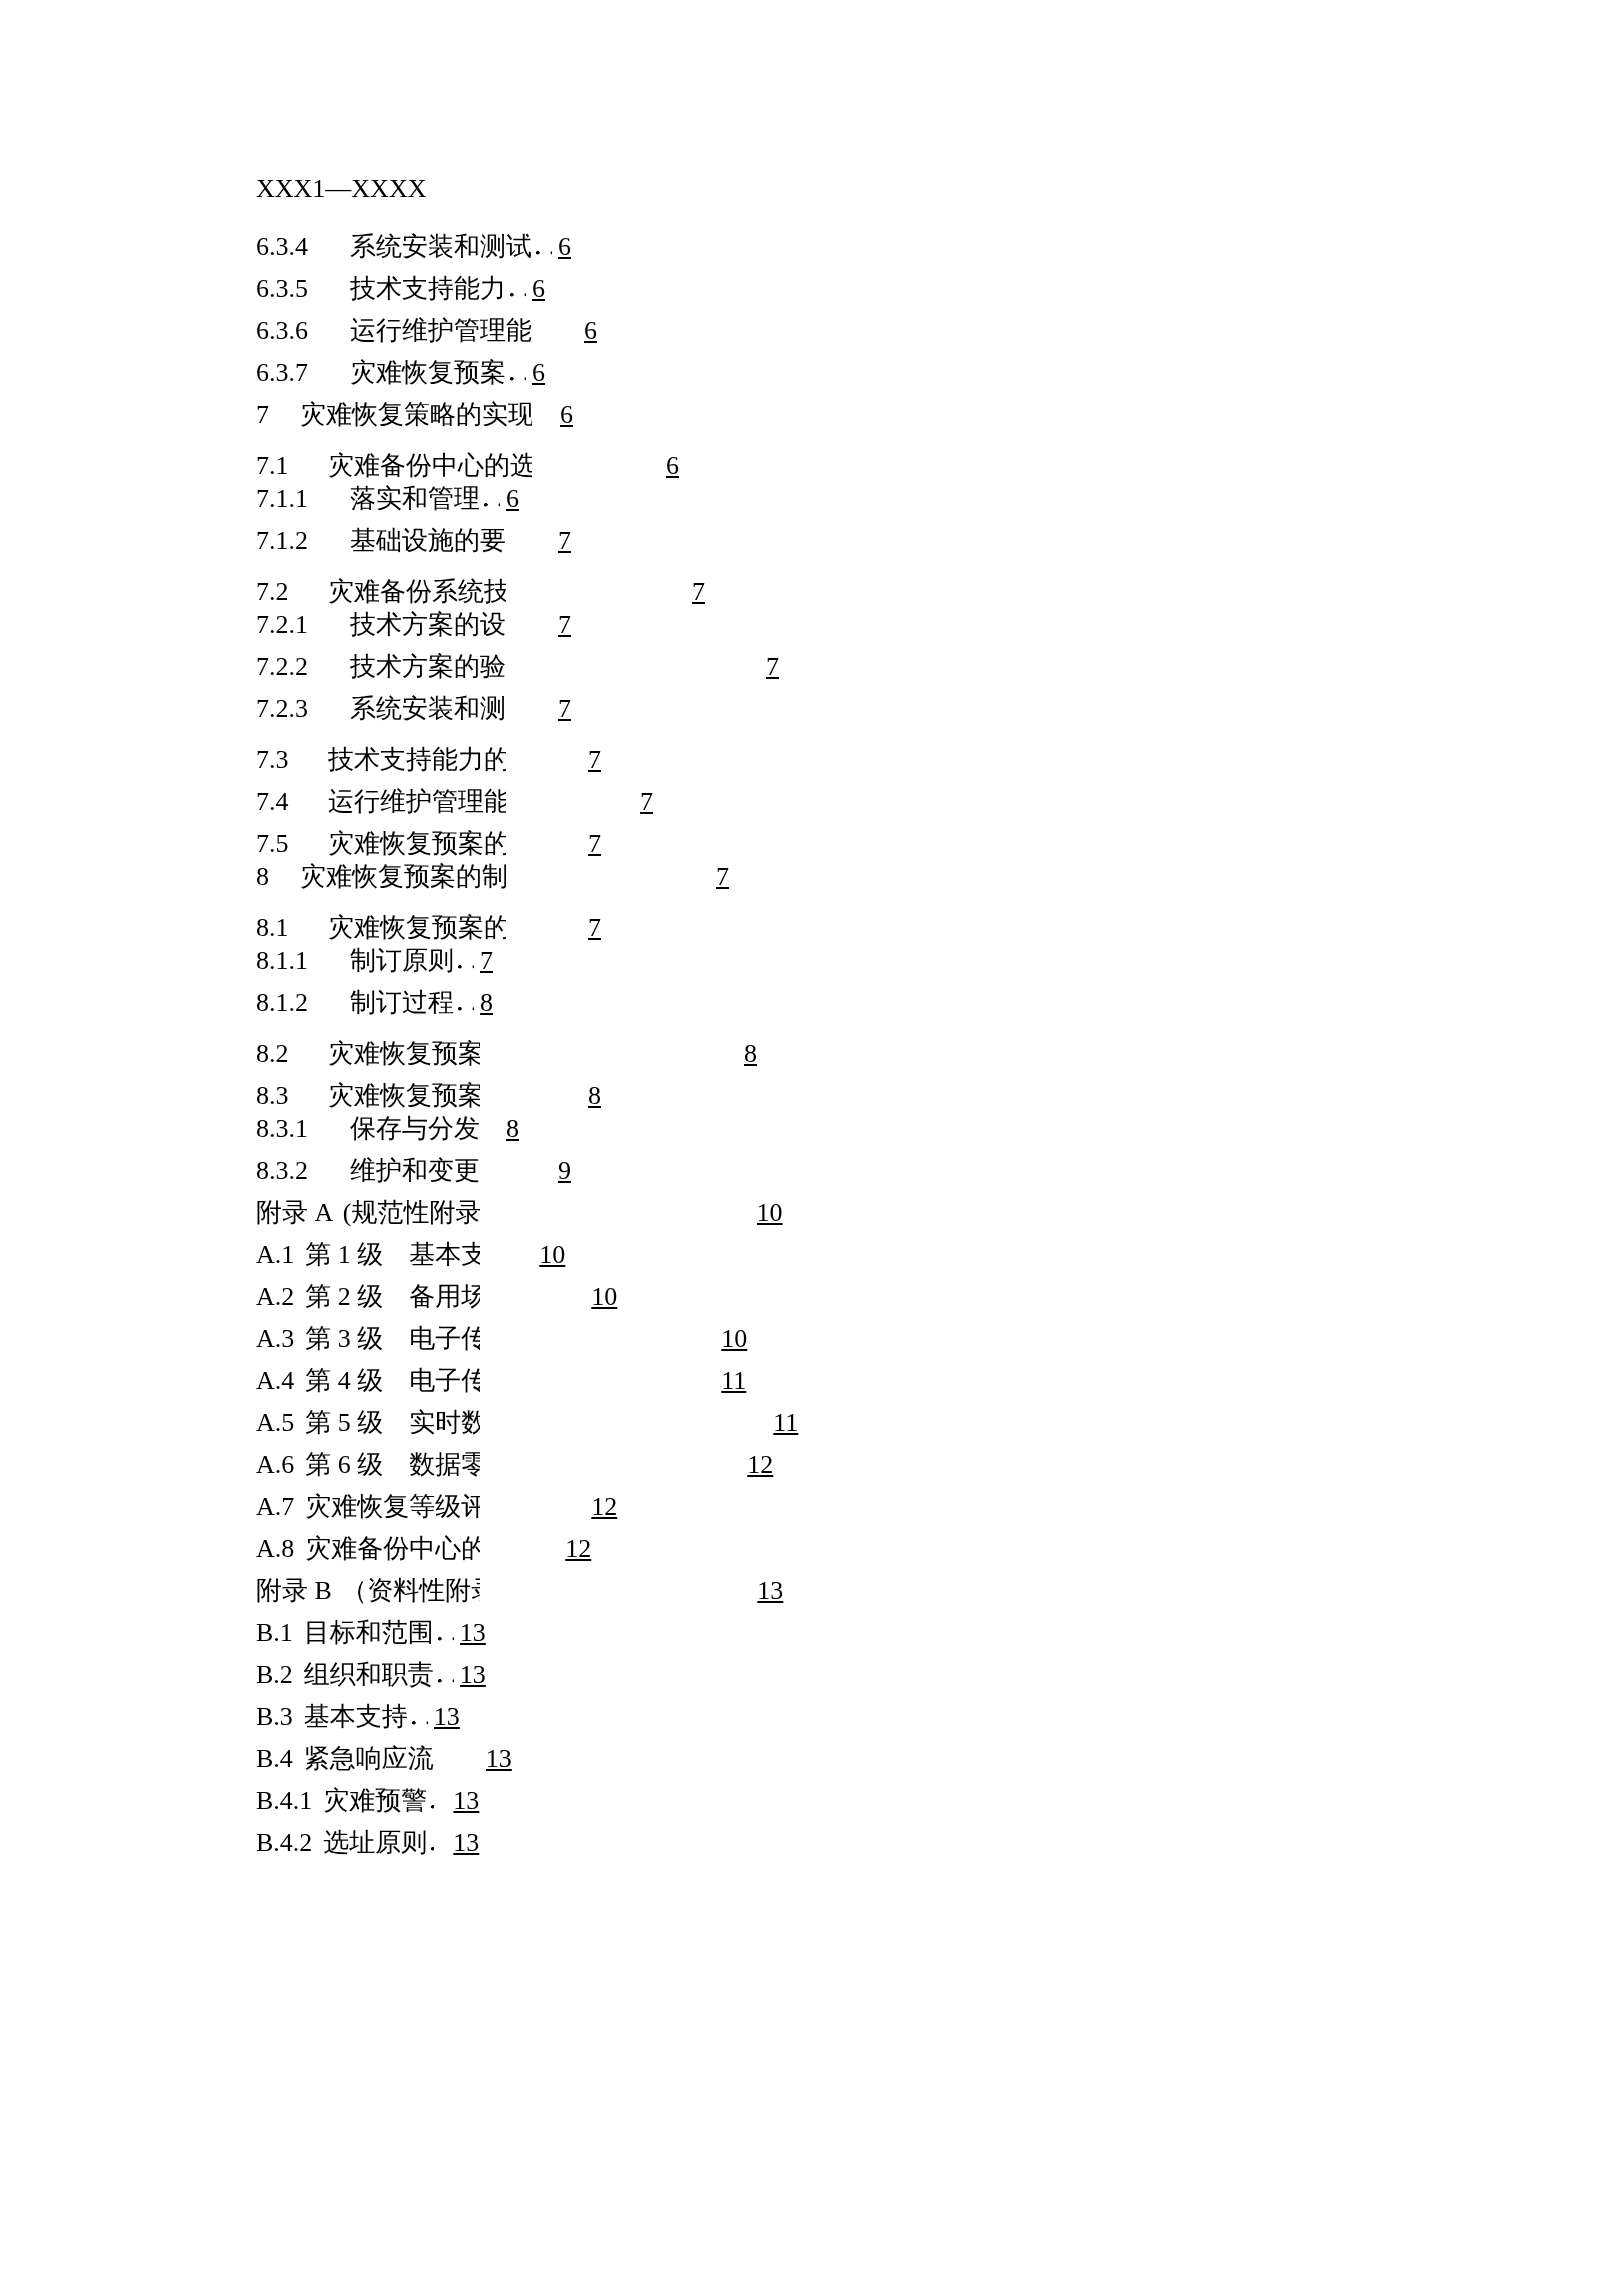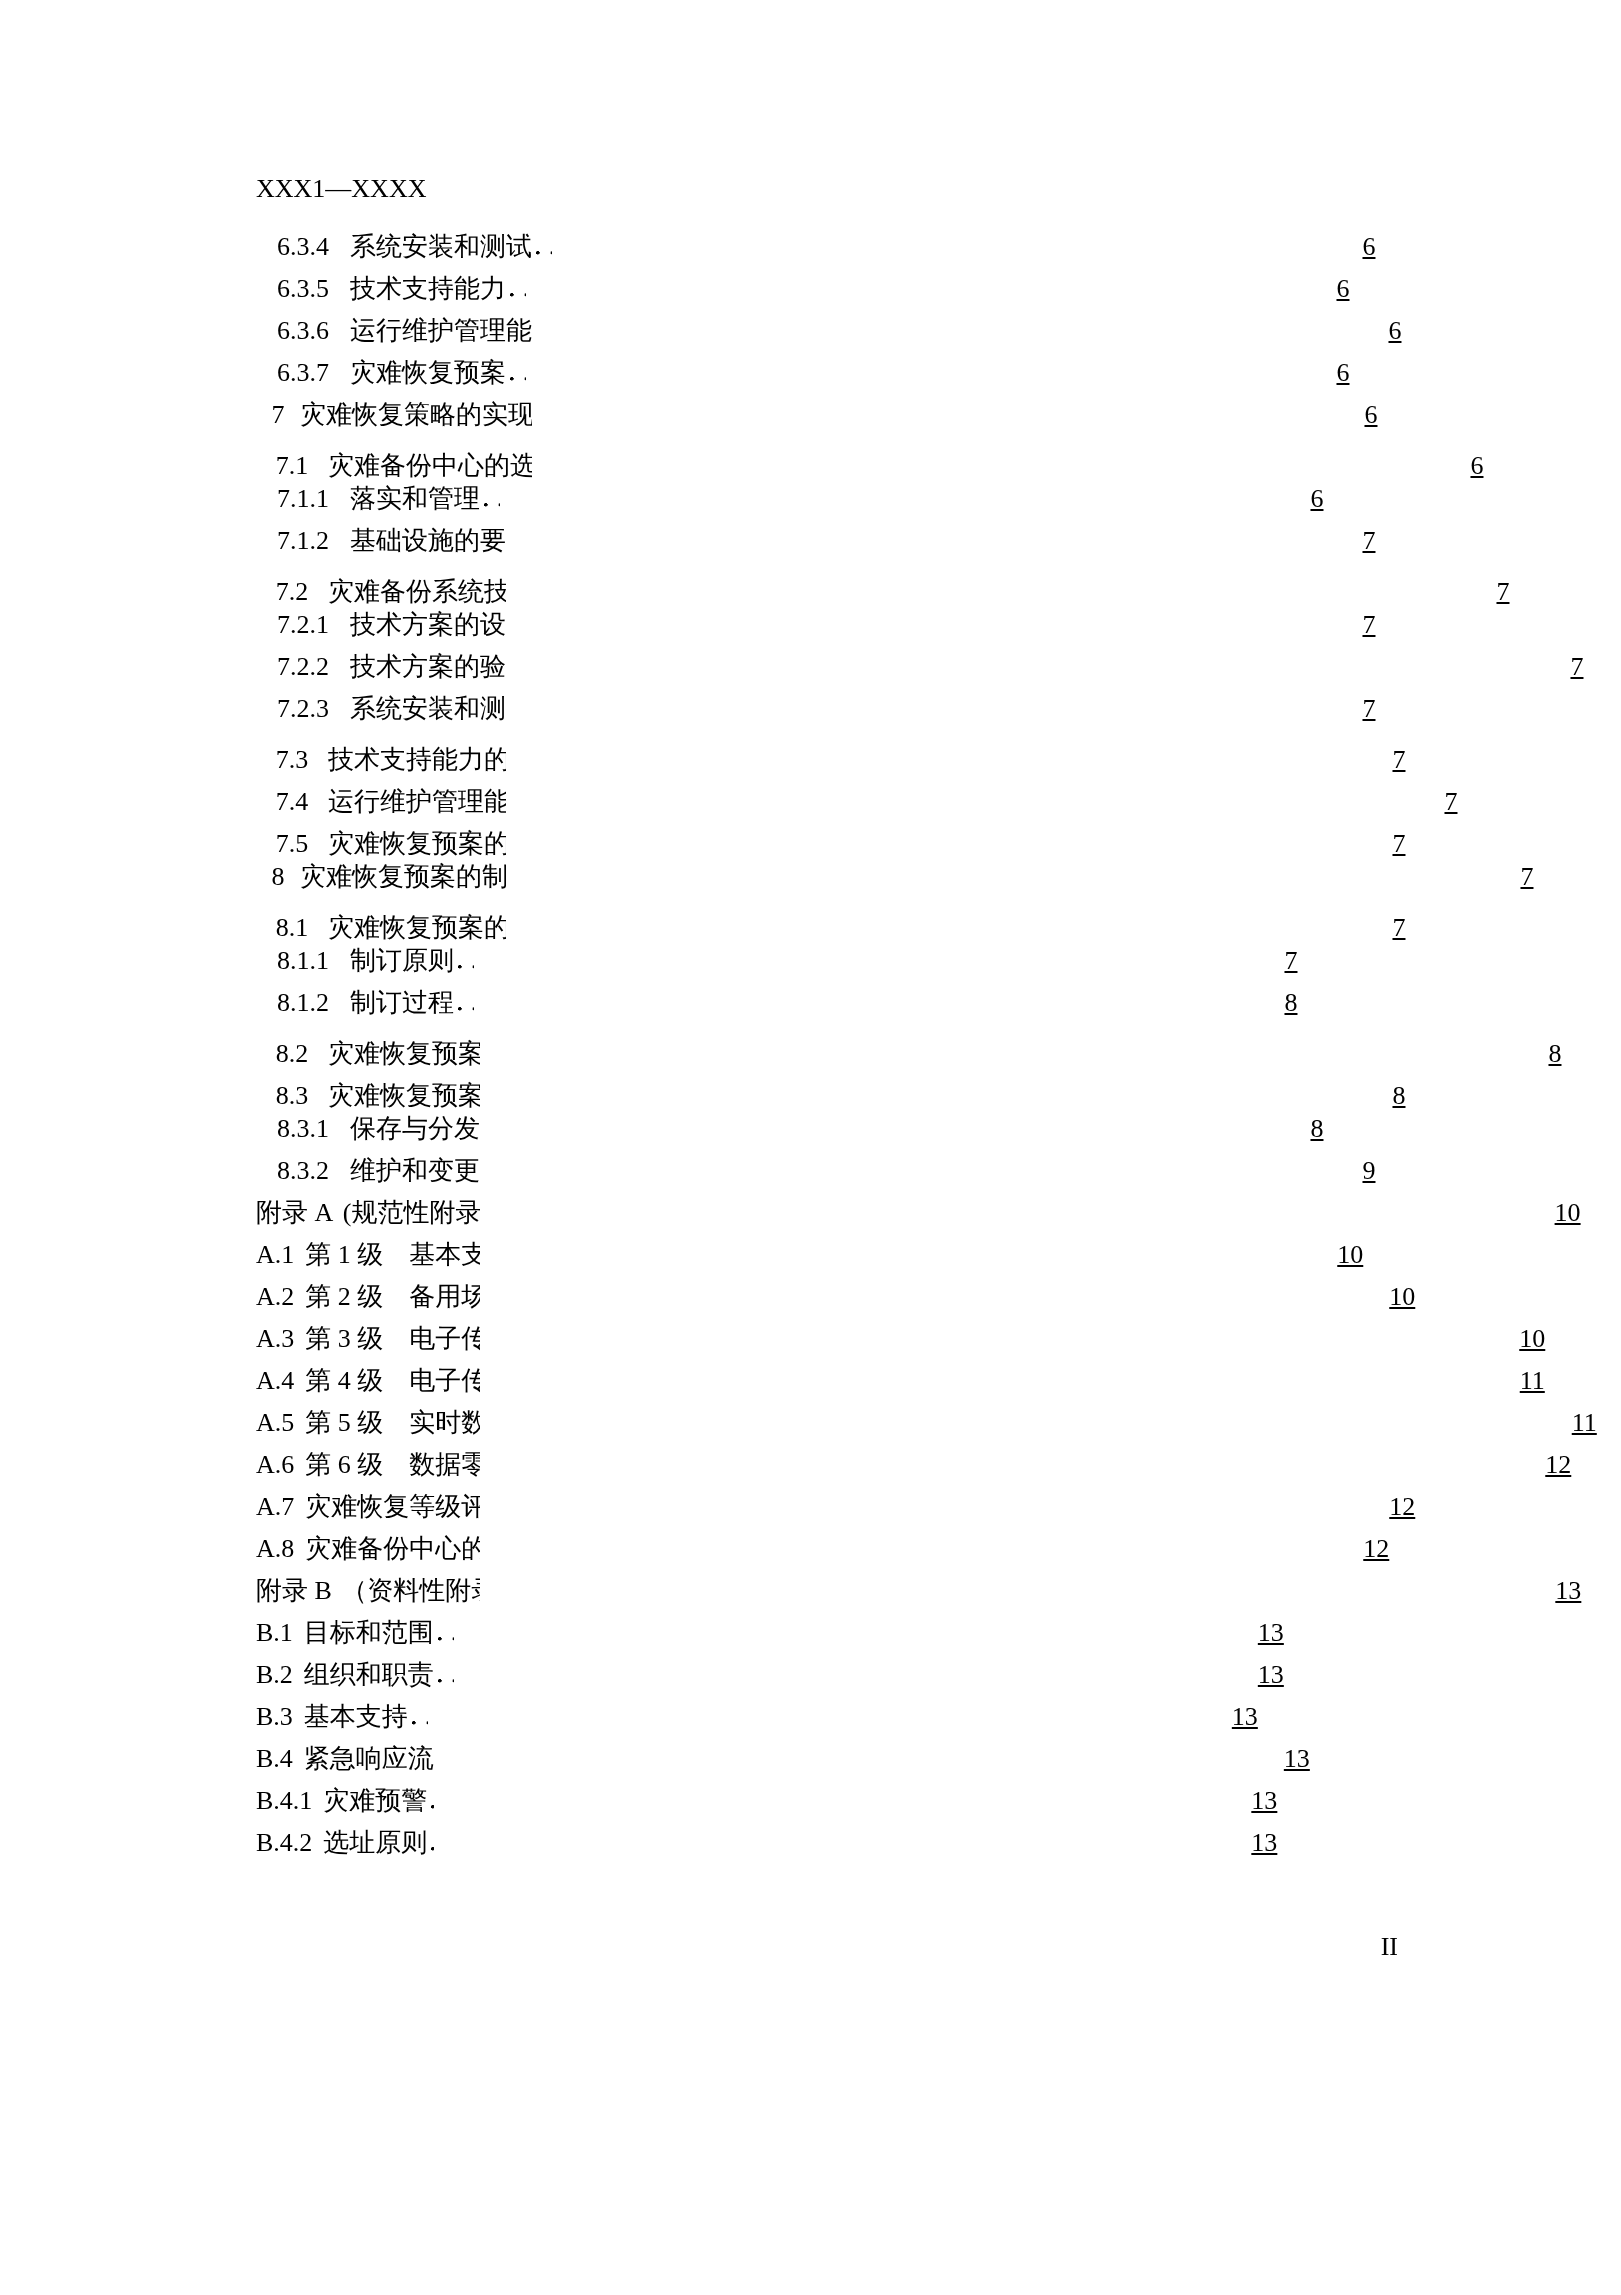--- a/index.html
+++ b/index.html
@@ -24,21 +24,20 @@
     font-size: 26px;
     line-height: 27px;
     white-space: nowrap;
     letter-spacing: 0px;
   }
   .toc {
     position: absolute;
     left: 256px;
     top: 229px;
     width: 1142px;
-    text-align: center;
   }
   .toc-row {
     display: flex;
     align-items: baseline;
     height: 42px;
     font-size: 26px;
     white-space: nowrap;
   }
   .toc-row .num {
     flex: 0 0 auto;
@@ -314,16 +313,15 @@
         <span class="page">13</span>
       </div>
       <div class="toc-row asub">
         <span class="num">B.4.2</span>
         <span class="title">选址原则</span>
         <span class="dots"></span>
         <span class="page">13</span>
       </div>
     </div>
 
-  <div class="doc-footer">II</div>
 
 </div>
 
 
 </body></html>

